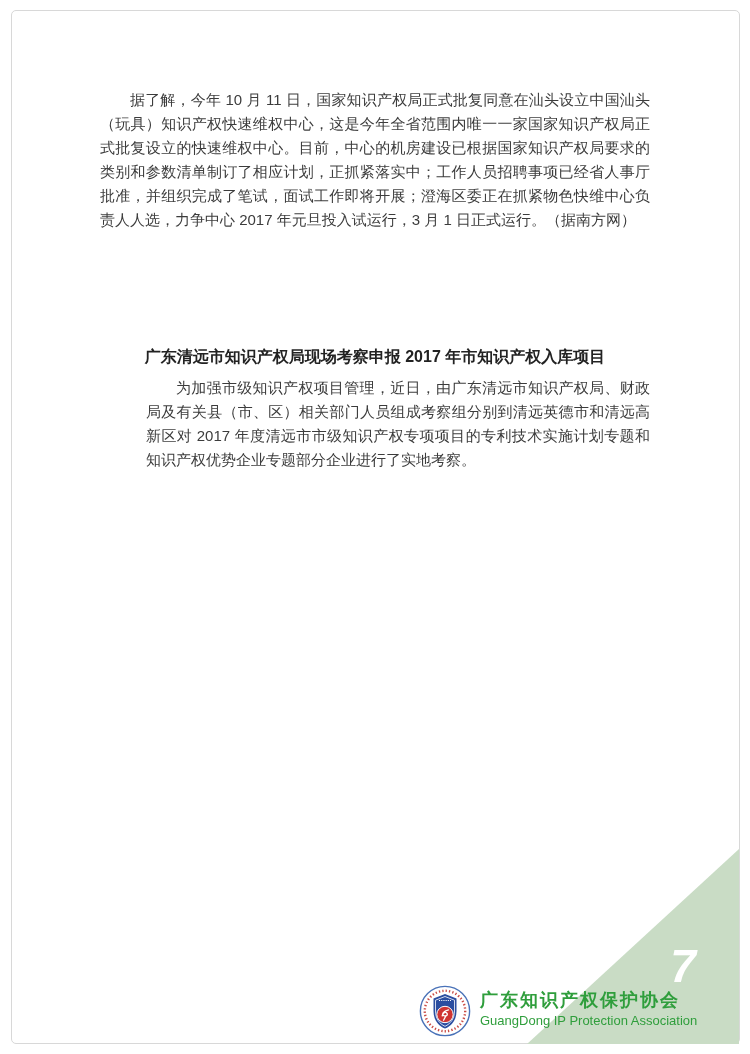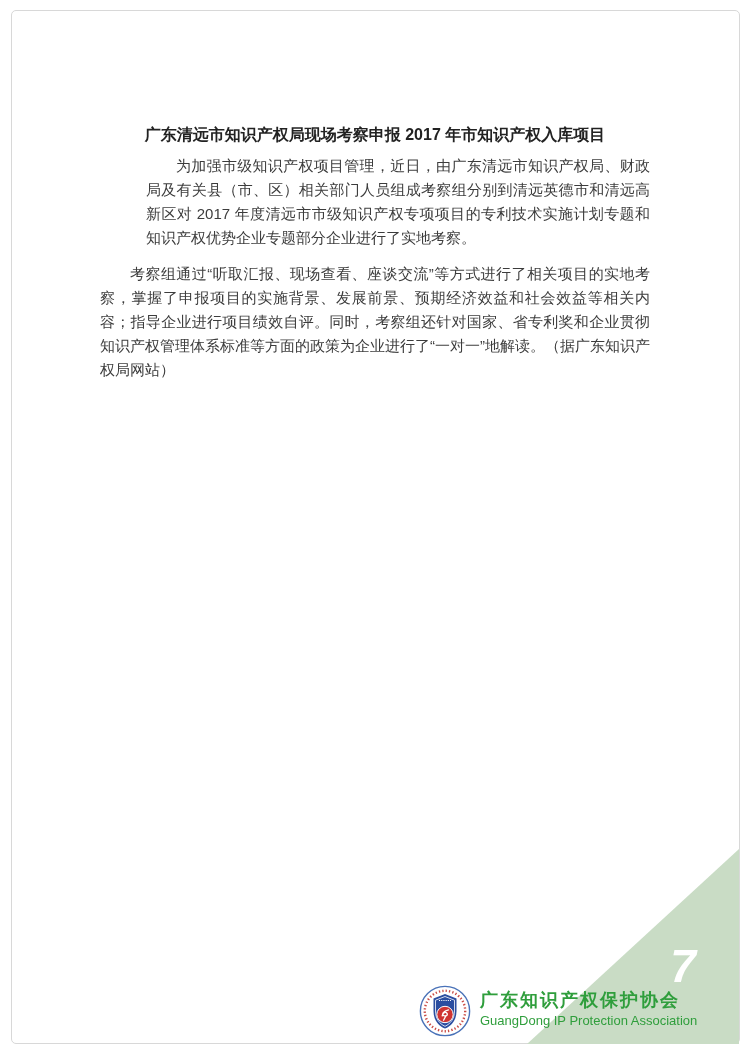--- a/index.html
+++ b/index.html
@@ -33,21 +33,21 @@
     width:550px;
   }
   .body-para{
     font-size:15px;
     line-height:24px;
     text-align:justify;
     text-indent:2em;
     color:var(--text-color);
   }
   .article-title{
-    margin-top:34px;
+    margin-top:112px;
     font-size:16px;
     line-height:26px;
     font-weight:bold;
     text-align:center;
     color:#222222;
   }
   .para-2{margin-top:6px;margin-left:46px;}
   .para-3{margin-top:12px;}
   .corner-triangle{
     position:absolute;
@@ -95,26 +95,26 @@
     color:var(--accent-green);
     white-space:nowrap;
   }
 </style>
 </head>
 <body>
 
 <div class="page-border"></div>
 
 <div class="content">
+  <p class="body-para">据了解，今年 10 月 11 日，国家知识产权局正式批复同意在汕头设立中国汕头（玩具）知识产权快速维权中心，这是今年全省范围内唯一一家国家知识产权局正式批复设立的快速维权中心。目前，中心的机房建设已根据国家知识产权局要求的类别和参数清单制订了相应计划，正抓紧落实中；工作人员招聘事项已经省人事厅批准，并组织完成了笔试，面试工作即将开展；澄海区委正在抓紧物色快维中心负责人人选，力争中心 2017 年元旦投入试运行，3 月 1 日正式运行。（据南方网）</p>
 
   <h2 class="article-title">广东清远市知识产权局现场考察申报 2017 年市知识产权入库项目</h2>
 
   <p class="body-para para-2">为加强市级知识产权项目管理，近日，由广东清远市知识产权局、财政局及有关县（市、区）相关部门人员组成考察组分别到清远英德市和清远高新区对 2017 年度清远市市级知识产权专项项目的专利技术实施计划专题和知识产权优势企业专题部分企业进行了实地考察。</p>
 
-  <p class="body-para para-3">考察组通过“听取汇报、现场查看、座谈交流”等方式进行了相关项目的实地考察，掌握了申报项目的实施背景、发展前景、预期经济效益和社会效益等相关内容；指导企业进行项目绩效自评。同时，考察组还针对国家、省专利奖和企业贯彻知识产权管理体系标准等方面的政策为企业进行了“一对一”地解读。（据广东知识产权局网站）</p>
 </div>
 
 <div class="corner-triangle"></div>
 
 <div class="page-number">7</div>
 
 <div class="footer-logo">
   <span class="emblem">
     <svg viewBox="0 0 52 52" width="52" height="52" aria-hidden="true">
 

